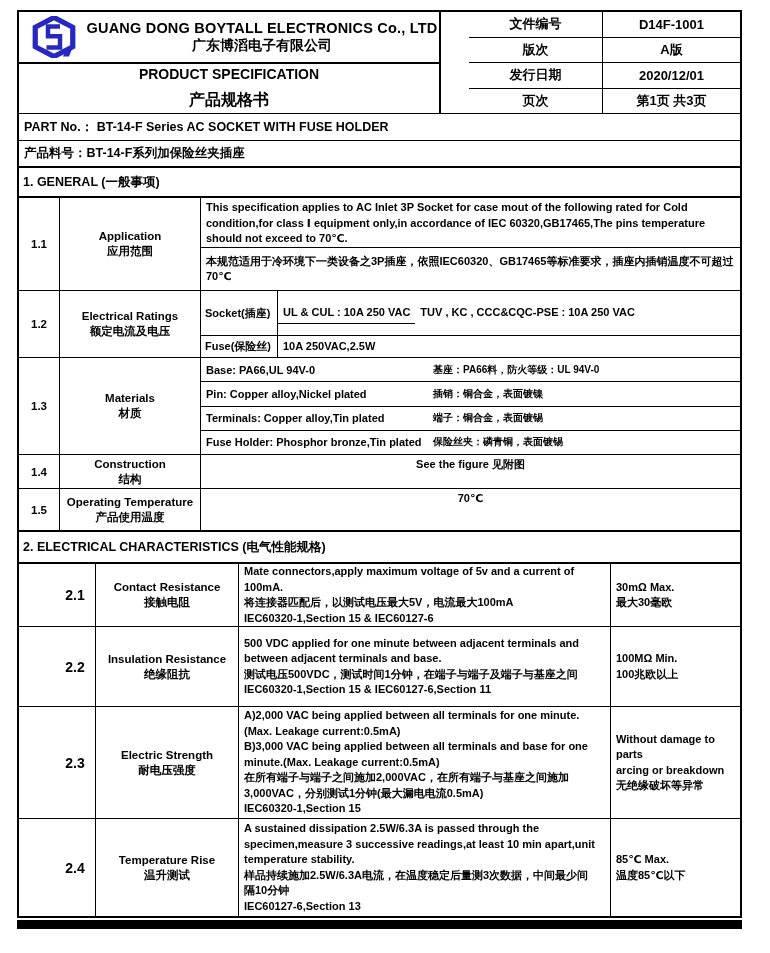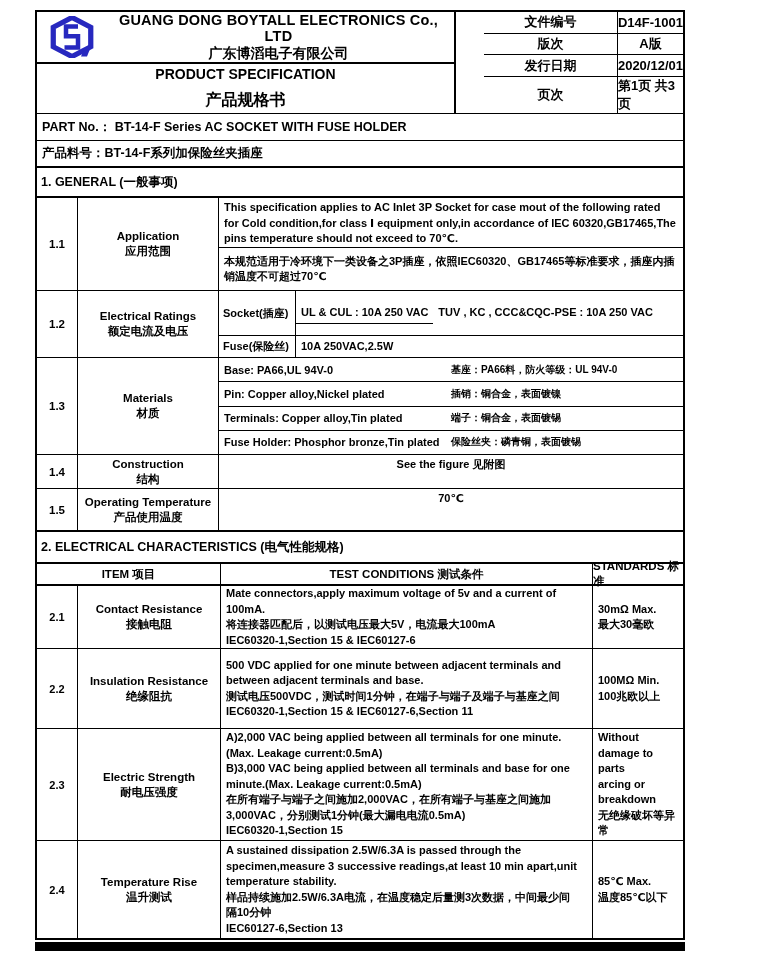--- a/index.html
+++ b/index.html
@@ -5,21 +5,21 @@
   * { margin: 0; padding: 0; box-sizing: border-box; }
   html, body { background: #ffffff; }
   body {
     width: 770px; height: 953px;
     font-family: "Liberation Sans", "DejaVu Sans", sans-serif;
     font-weight: bold;
     color: #000;
     position: relative;
     overflow: hidden;
   }
-  .page { position: absolute; left: 35px; top: 10px; width: 650px; }
+  .page { position: absolute; left: 17px; top: 10px; width: 725px; }
   .doc { border: 2px solid #000; background: #fff; }
   .row { display: flex; }
   .pre { white-space: pre-line; }
 
   
   .hdr { height: 102px; border-bottom: 1px solid #000; }
   .hdr-left { width: 422px; border-right: 2px solid #000; display: flex; flex-direction: column; }
   .hdr-company { height: 52px; border-bottom: 2px solid #000; display: flex; align-items: center; padding-left: 12px; }
   .logo { width: 46px; height: 42px; flex: 0 0 auto; margin-right: 8px; }
   .company-names { flex: 1; text-align: center; }
@@ -76,21 +76,21 @@
   
   .r14 { height: 34px; }
   .r15 { height: 41px; }
   .single-val { flex: 1; display: flex; align-items: center; }
 
   
   .t2-head { height: 22px; border-bottom: 2px solid #000; display: flex; font-size: 11.5px; }
   .t2-item { width: 184px; display: flex; align-items: center; justify-content: center; }
   .t2-test { width: 372px; display: flex; align-items: center; justify-content: center; }
   .t2-std { flex: 1; display: flex; align-items: center; justify-content: center; }
-  .col-no2 { width: 41px; display: flex; align-items: center; justify-content: center; font-size: 11px; }
+  .col-no2 { width: 41px; display: flex; align-items: center; justify-content: center; font-size: 14px; margin-left: 36px; }
   .col-name2 { width: 143px; display: flex; flex-direction: column; align-items: center; justify-content: center; font-size: 11.5px; text-align: center; line-height: 15px; }
   .col-test { width: 372px; display: flex; align-items: center; }
   .col-std { flex: 1; display: flex; align-items: center; }
   .r21 { height: 63px; }
   .r22 { height: 80px; }
   .r23 { height: 112px; }
   .r24 { height: 97px; border-bottom: none; }
 
   
   .bottom-bar { height: 9px; background: #000; margin-top: 2px; }
@@ -232,25 +232,20 @@
         <span>Operating Temperature</span>
         <span>产品使用温度</span>
       </div>
       <div class="col-content single-val">
           <div class="cell-pad">70℃</div>
         </div>
     </div>
 
     <div class="sec-heading sec2-heading">2. ELECTRICAL CHARACTERISTICS  (电气性能规格)</div>
 
-    <div class="t2-head">
-      <div class="t2-item c">ITEM 项目</div>
-      <div class="t2-test c">TEST CONDITIONS 测试条件</div>
-      <div class="t2-std">STANDARDS 标准</div>
-    </div>
 
     <div class="trow r21">
       <div class="col-no2 c">2.1</div>
       <div class="col-name2 c">
         <span>Contact Resistance</span>
         <span>接触电阻</span>
       </div>
       <div class="col-test c">
           <div class="cell-pad pre">Mate connectors,apply maximum voltage of 5v and a current of 100mA.
 将连接器匹配后，以测试电压最大5V，电流最大100mA

